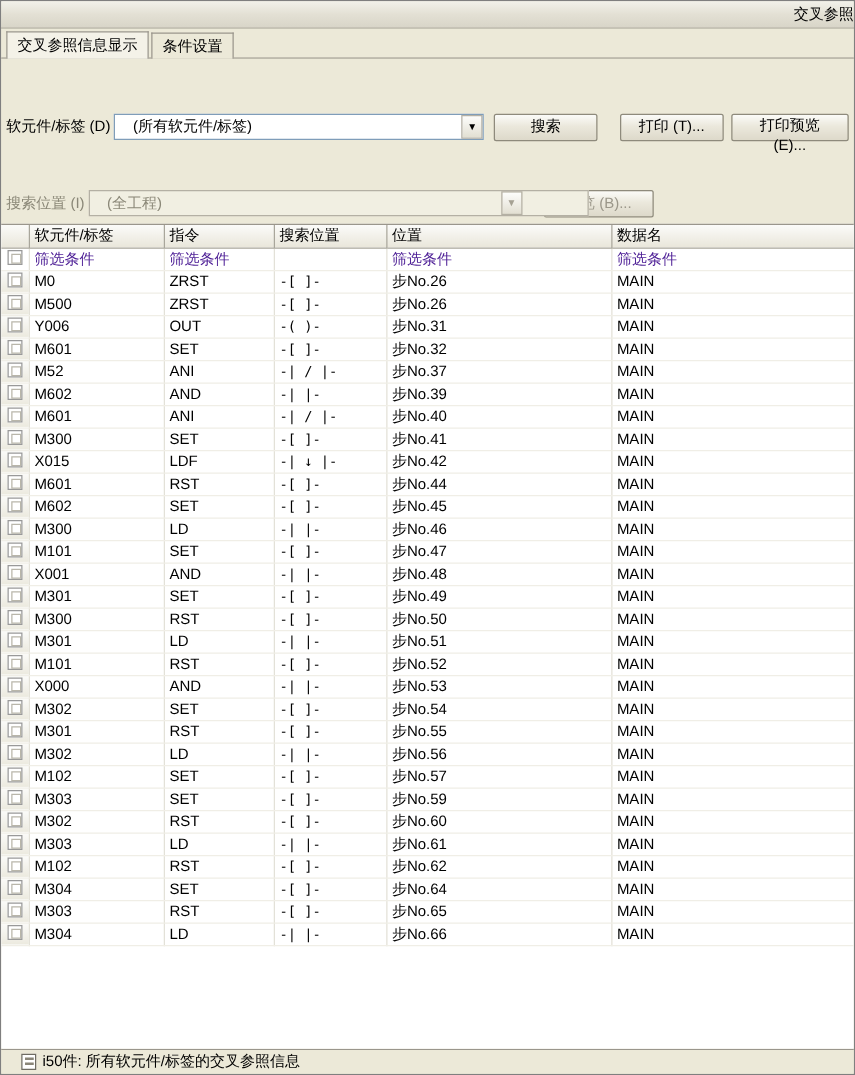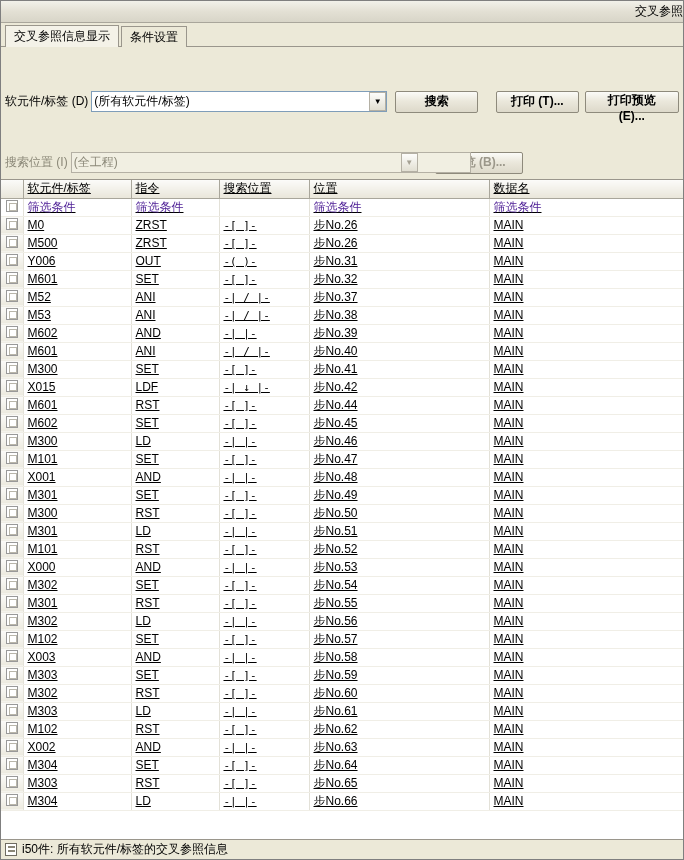--- a/index.html
+++ b/index.html
@@ -76,21 +76,21 @@
     white-space: nowrap;
     margin-right: 3px;
   }
   .lbl.dim { color: #8b8878; }
   select.combo, .combo {
     height: 21px;
     font-family: "Liberation Sans", sans-serif;
     font-size: 12px;
     border: 1px solid #7f9db9;
     background: #fff;
-    padding: 1px 2px;
+    padding: 1px 14px;
     color: #000;
   }
   .combo.disabled {
     background: #f1efe2;
     color: #8b8878;
     border: 1px solid #b4b0a4;
   }
   .combo-wrap {
     position: relative;
     display: inline-block;
@@ -109,37 +109,35 @@
   .btn {
     height: 22px;
     min-width: 60px;
     background: linear-gradient(to bottom, #fbfbf8 0%, #ebe8dc 45%, #ddd9ca 100%);
     border: 1px solid #8e8a7c;
     border-radius: 2px;
     font-size: 12px;
     font-family: "Liberation Sans", sans-serif;
     padding: 0 8px;
     cursor: default;
-    font-weight: bold;
   }
   .btn.disabled { color: #9b978a; }
   
   .gridwrap {
     flex: 1 1 auto;
     overflow: hidden;
     background: #fff;
     border-top: 1px solid #9a968c;
     position: relative;
   }
   table.grid {
     border-collapse: collapse;
     width: 684px;
     table-layout: fixed;
     font-size: 12px;
-    text-decoration: underline;
   }
   table.grid th {
     background: linear-gradient(to bottom,#fbfbf9,#e9e6da);
     border-right: 1px solid #a9a69b;
     border-bottom: 1px solid #a9a69b;
     font-weight: normal;
     text-align: left;
     height: 18px;
     padding: 0 4px;
     font-size: 12px;
@@ -183,21 +181,21 @@
     text-align: center;
     padding: 0;
   }
   
   .statusbar {
     height: 20px;
     flex: 0 0 auto;
     background: #ece9d8;
     border-top: 1px solid #9a968c;
     display: flex; align-items: center;
-    padding-left: 4px;
+    padding-left: 16px;
     font-size: 12px;
   }
   .status-icon {
     width: 12px; height: 13px;
     border: 1px solid #6f6c62;
     background: #fff;
     margin-right: 5px;
     position: relative;
   }
   .status-icon::before {
@@ -318,28 +316,20 @@
           <tr>
             <td class="selcell"><span class="selbox"></span></td>
             <td>M52</td>
             <td>ANI</td>
             <td class="sym">-| / |-</td>
             <td>步No.37</td>
             <td>MAIN</td>
           </tr>
           <tr>
             <td class="selcell"><span class="selbox"></span></td>
-            <td>M53</td>
-            <td>ANI</td>
-            <td class="sym">-| / |-</td>
-            <td>步No.38</td>
-            <td>MAIN</td>
-          </tr>
-          <tr>
-            <td class="selcell"><span class="selbox"></span></td>
             <td>M602</td>
             <td>AND</td>
             <td class="sym">-| |-</td>
             <td>步No.39</td>
             <td>MAIN</td>
           </tr>
           <tr>
             <td class="selcell"><span class="selbox"></span></td>
             <td>M601</td>
             <td>ANI</td>
@@ -470,28 +460,20 @@
           <tr>
             <td class="selcell"><span class="selbox"></span></td>
             <td>M102</td>
             <td>SET</td>
             <td class="sym">-[ ]-</td>
             <td>步No.57</td>
             <td>MAIN</td>
           </tr>
           <tr>
             <td class="selcell"><span class="selbox"></span></td>
-            <td>X003</td>
-            <td>AND</td>
-            <td class="sym">-| |-</td>
-            <td>步No.58</td>
-            <td>MAIN</td>
-          </tr>
-          <tr>
-            <td class="selcell"><span class="selbox"></span></td>
             <td>M303</td>
             <td>SET</td>
             <td class="sym">-[ ]-</td>
             <td>步No.59</td>
             <td>MAIN</td>
           </tr>
           <tr>
             <td class="selcell"><span class="selbox"></span></td>
             <td>M302</td>
             <td>RST</td>
@@ -506,28 +488,20 @@
             <td class="sym">-| |-</td>
             <td>步No.61</td>
             <td>MAIN</td>
           </tr>
           <tr>
             <td class="selcell"><span class="selbox"></span></td>
             <td>M102</td>
             <td>RST</td>
             <td class="sym">-[ ]-</td>
             <td>步No.62</td>
-            <td>MAIN</td>
-          </tr>
-          <tr>
-            <td class="selcell"><span class="selbox"></span></td>
-            <td>X002</td>
-            <td>AND</td>
-            <td class="sym">-| |-</td>
-            <td>步No.63</td>
             <td>MAIN</td>
           </tr>
           <tr>
             <td class="selcell"><span class="selbox"></span></td>
             <td>M304</td>
             <td>SET</td>
             <td class="sym">-[ ]-</td>
             <td>步No.64</td>
             <td>MAIN</td>
           </tr>

